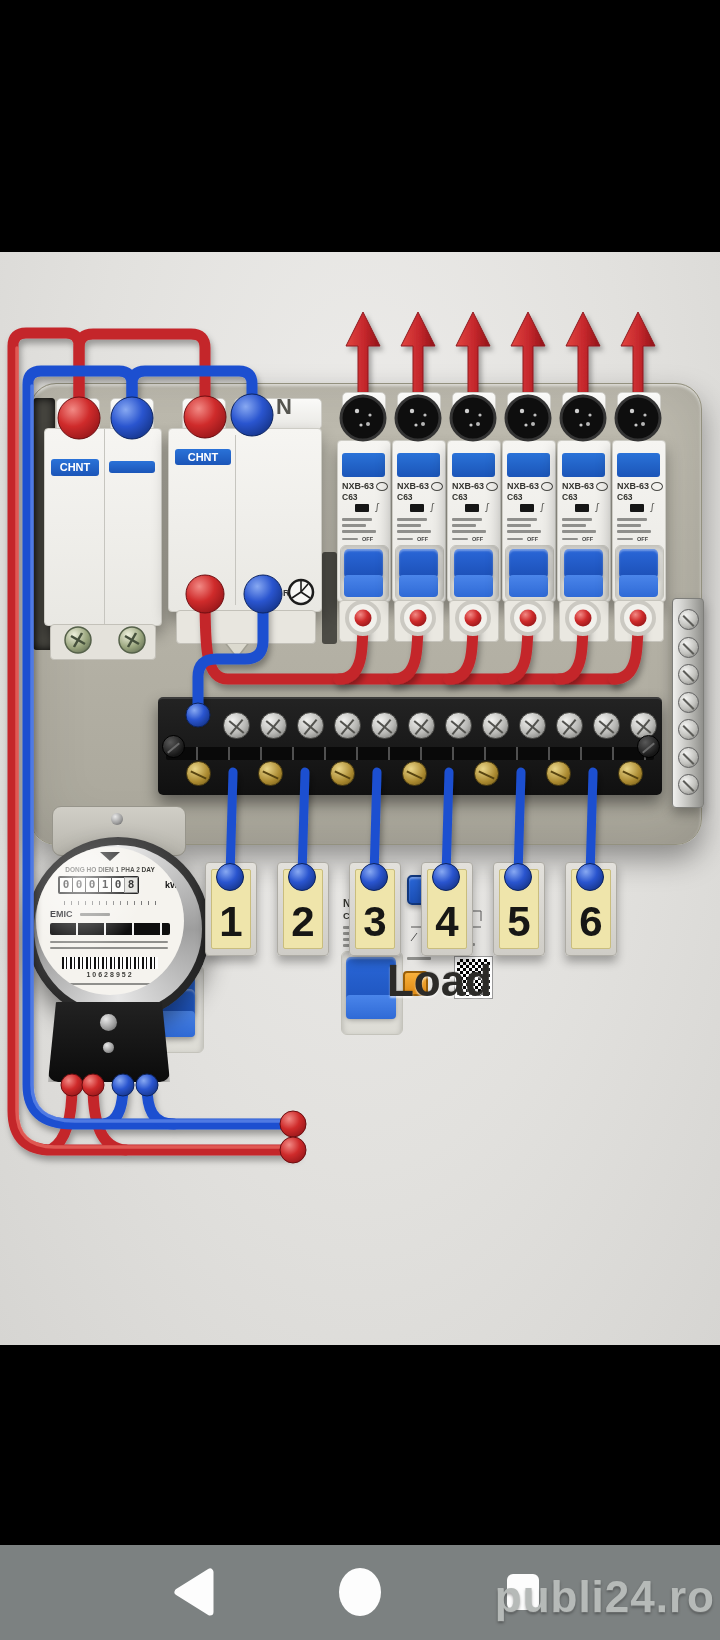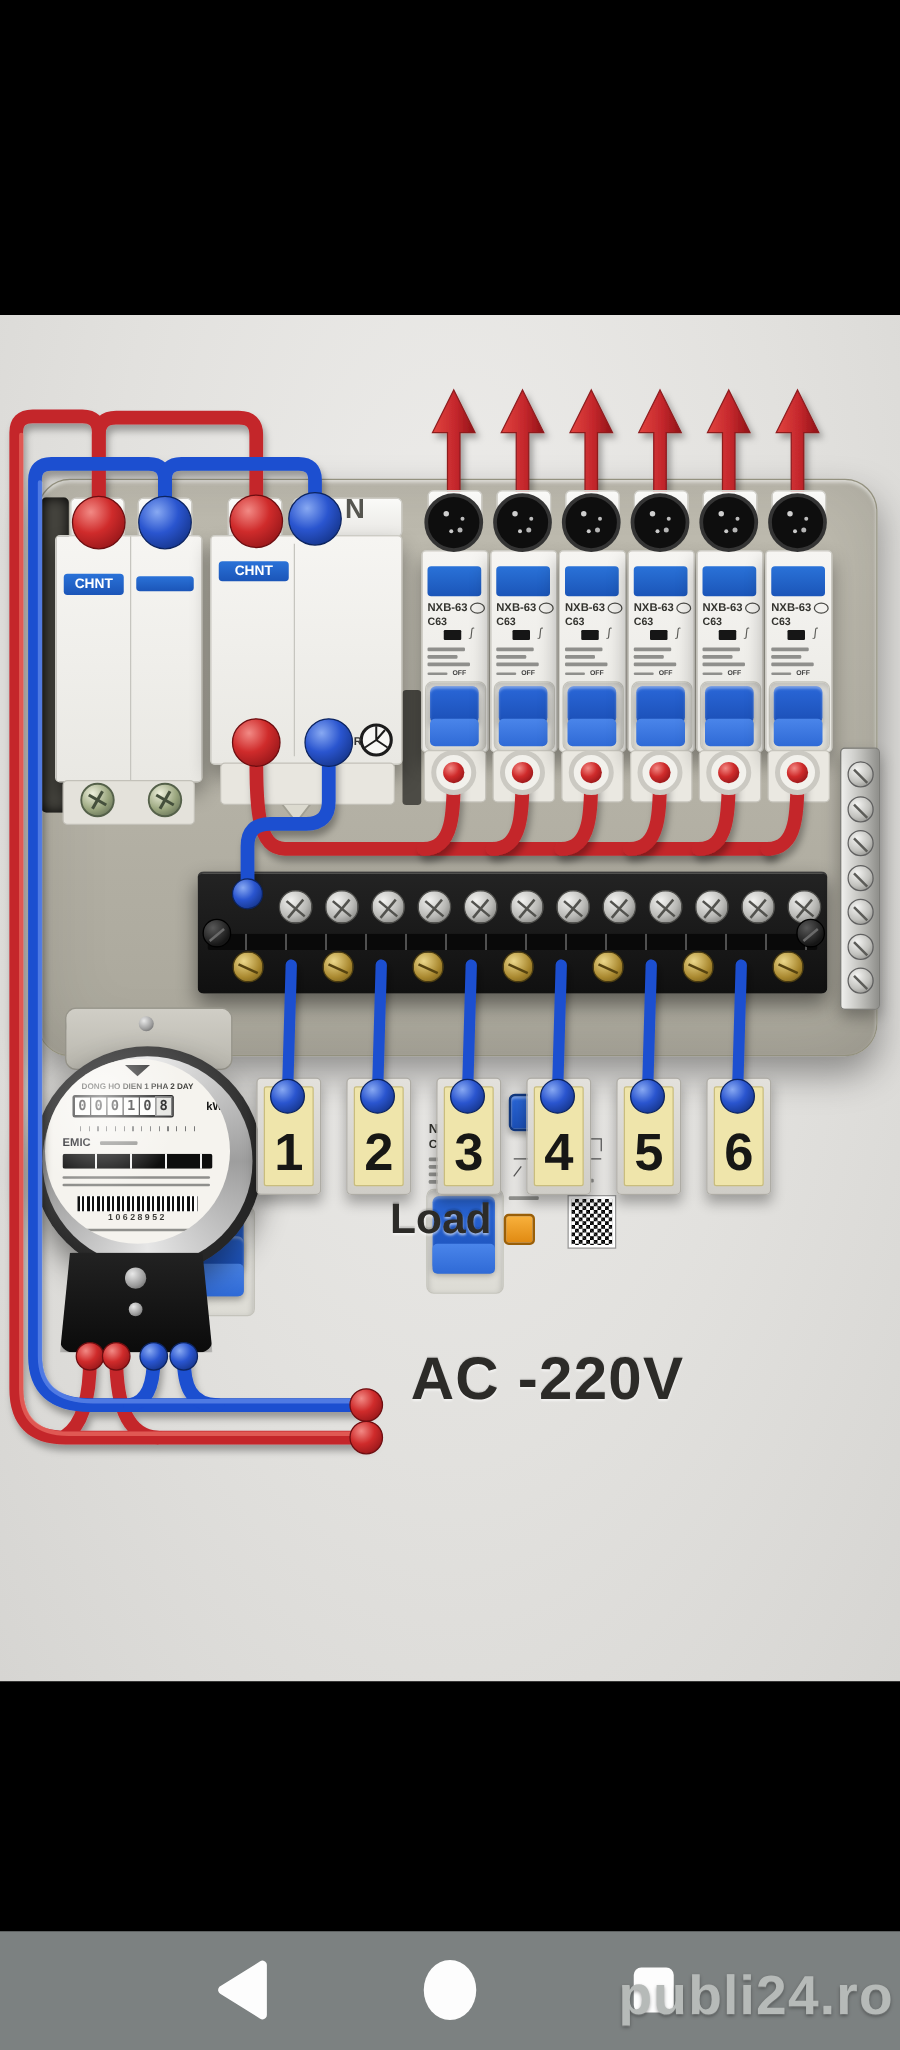--- a/index.html
+++ b/index.html
@@ -272,22 +272,21 @@
       <div class="m-c" style="top:124px;font-size:7px;letter-spacing:2px;font-weight:bold;">10628952</div>
       <div class="bar" style="position:absolute;left:24px;top:136px;width:100px;height:2px;"></div>
     </div>
     <div id="m-glass"></div>
   </div>
   <div class="abs" id="m-box">
     <div class="m-screw" style="position:absolute;left:52px;top:12px;width:17px;height:17px;"></div>
     <div class="m-screw" style="position:absolute;left:55px;top:40px;width:11px;height:11px;"></div>
   </div>
 
-  <div class="abs big-label" style="left:312px;top:956px;width:180px;text-align:left;font-size:34px;">Load</div>
-  <div class="abs big-label" style="left:320px;top:1076px;width:236px;text-align:center;font-size:48px;letter-spacing:1px;">AC -220V</div>
+  <div class="abs big-label" style="left:312px;top:956px;width:180px;text-align:right;font-size:44px;">Load</div>
 <div class="abs" style="width: 52px; height: 268px; left: 337px; top: 392px;">
     <div class="abs white-tab" style="left:5px;top:0;width:42px;height:32px;"></div>
     <div class="abs brk-body" style="left:0;top:48px;width:52px;height:160px;">
       <div class="band" style="position:absolute;left:4px;top:12px;width:43px;height:24px;"></div>
       <span class="mtxt" style="position:absolute;left:4px;top:40px;font-size:9px;">NXB-63</span>
       <span class="cert" style="position:absolute;left:38px;top:41px;width:10px;height:7px;"></span>
       <span class="mtxt" style="position:absolute;left:4px;top:51px;font-size:8.5px;">C63</span>
       <div class="win" style="position:absolute;left:17px;top:63px;width:14px;height:8px;"></div>
       <span class="squig" style="position:absolute;left:38px;top:60px;">ʃ</span>
       <div class="bar" style="position:absolute;left:4px;top:77px;width:30px;"></div>

